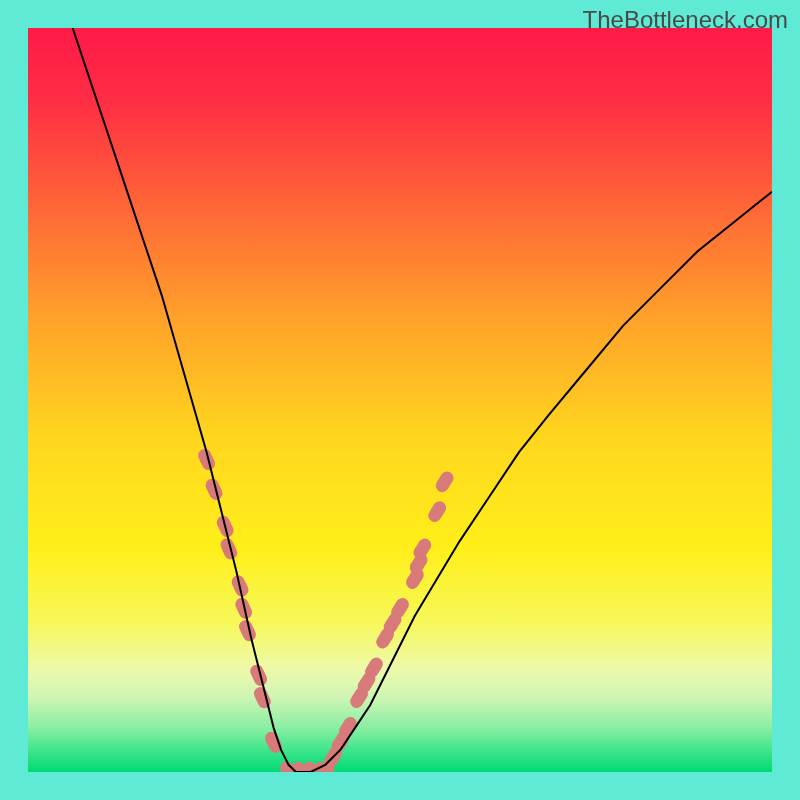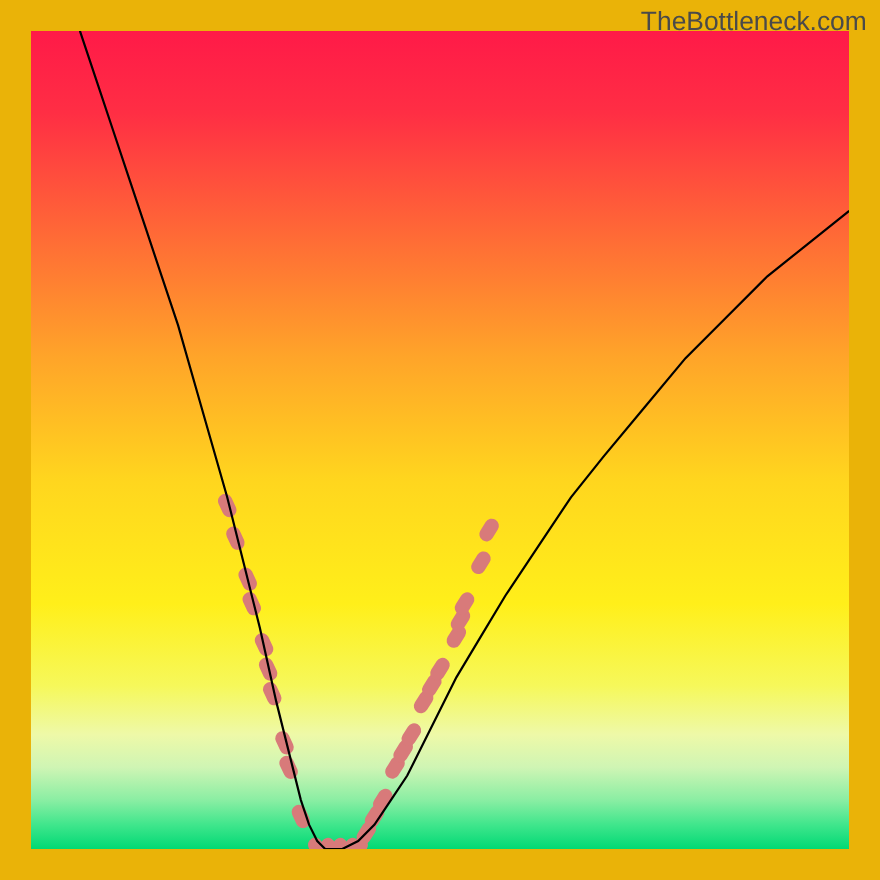--- a/index.html
+++ b/index.html
@@ -1,20 +1,20 @@
 <!DOCTYPE html>
 <html><head>
 <meta charset="utf-8">
 <style>
   * { margin: 0; padding: 0; box-sizing: border-box; }
   html, body { width: 800px; height: 800px; overflow: hidden; background: #000; }
   .outer {
     width: 800px;
     height: 800px;
-    background: #eab308;
+    background: #5eead4;
     position: relative;
   }
   .watermark {
     position: absolute;
     top: 6px;
     right: 12px;
     color: #4a4a4a;
     font-family: Arial, Helvetica, sans-serif;
     font-size: 24px;
     font-weight: 500;

